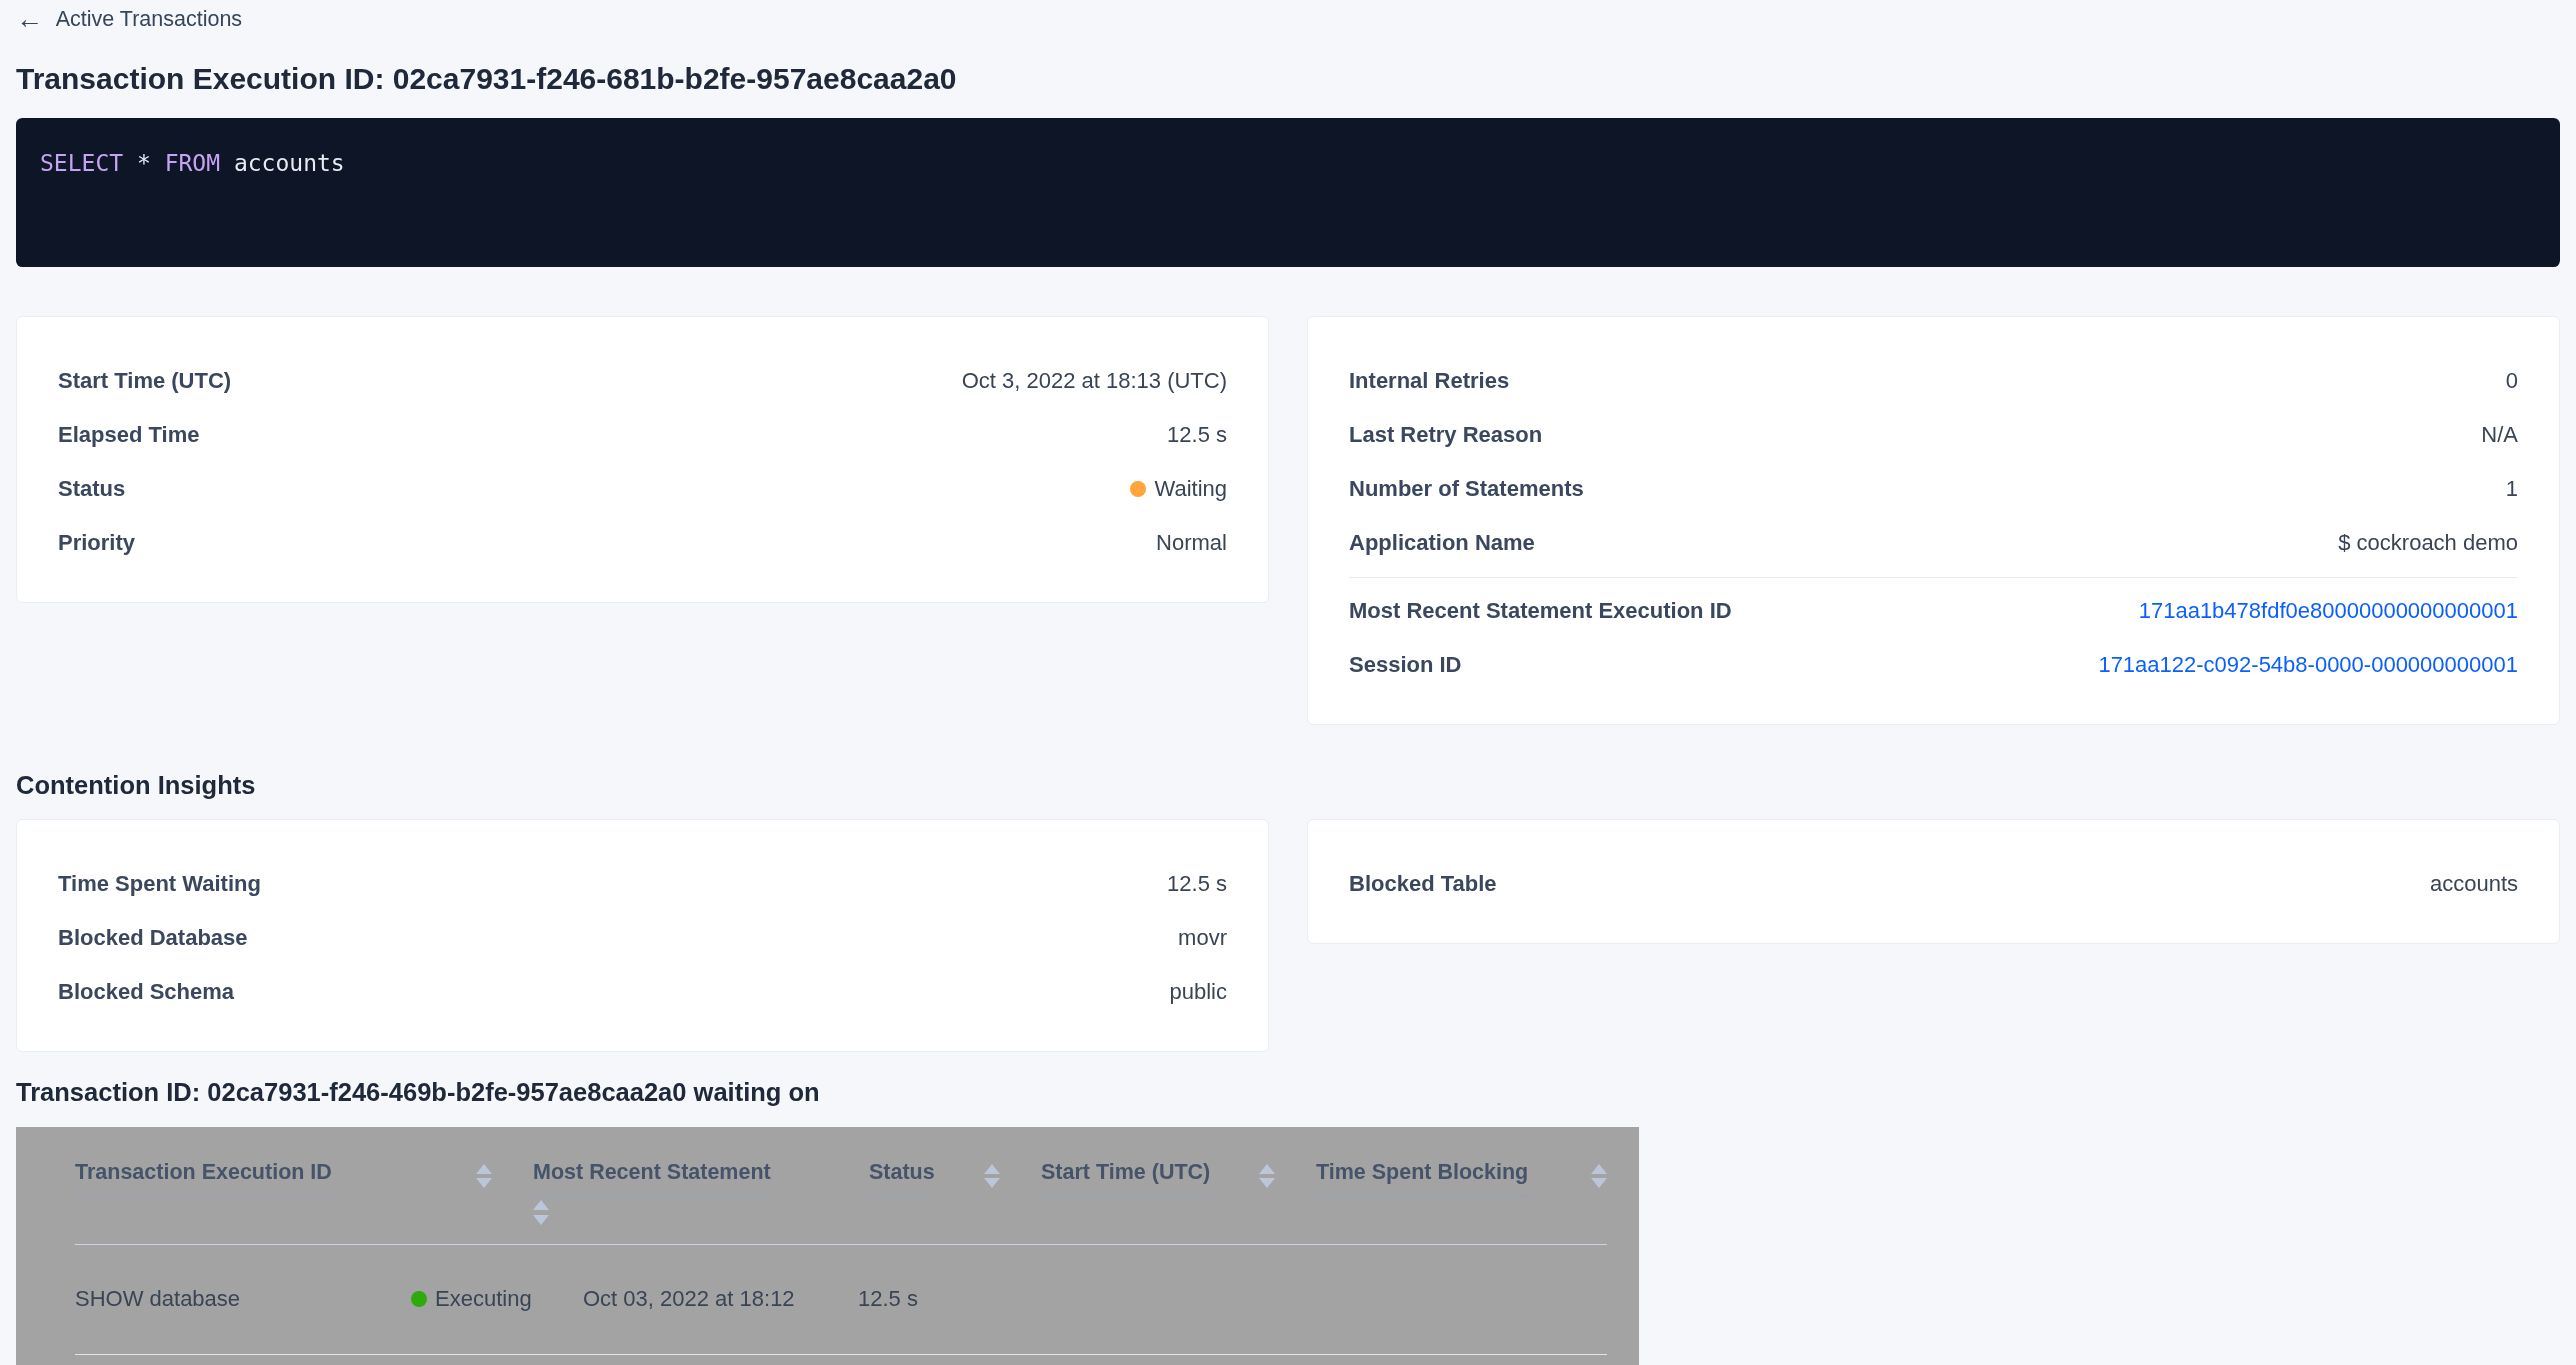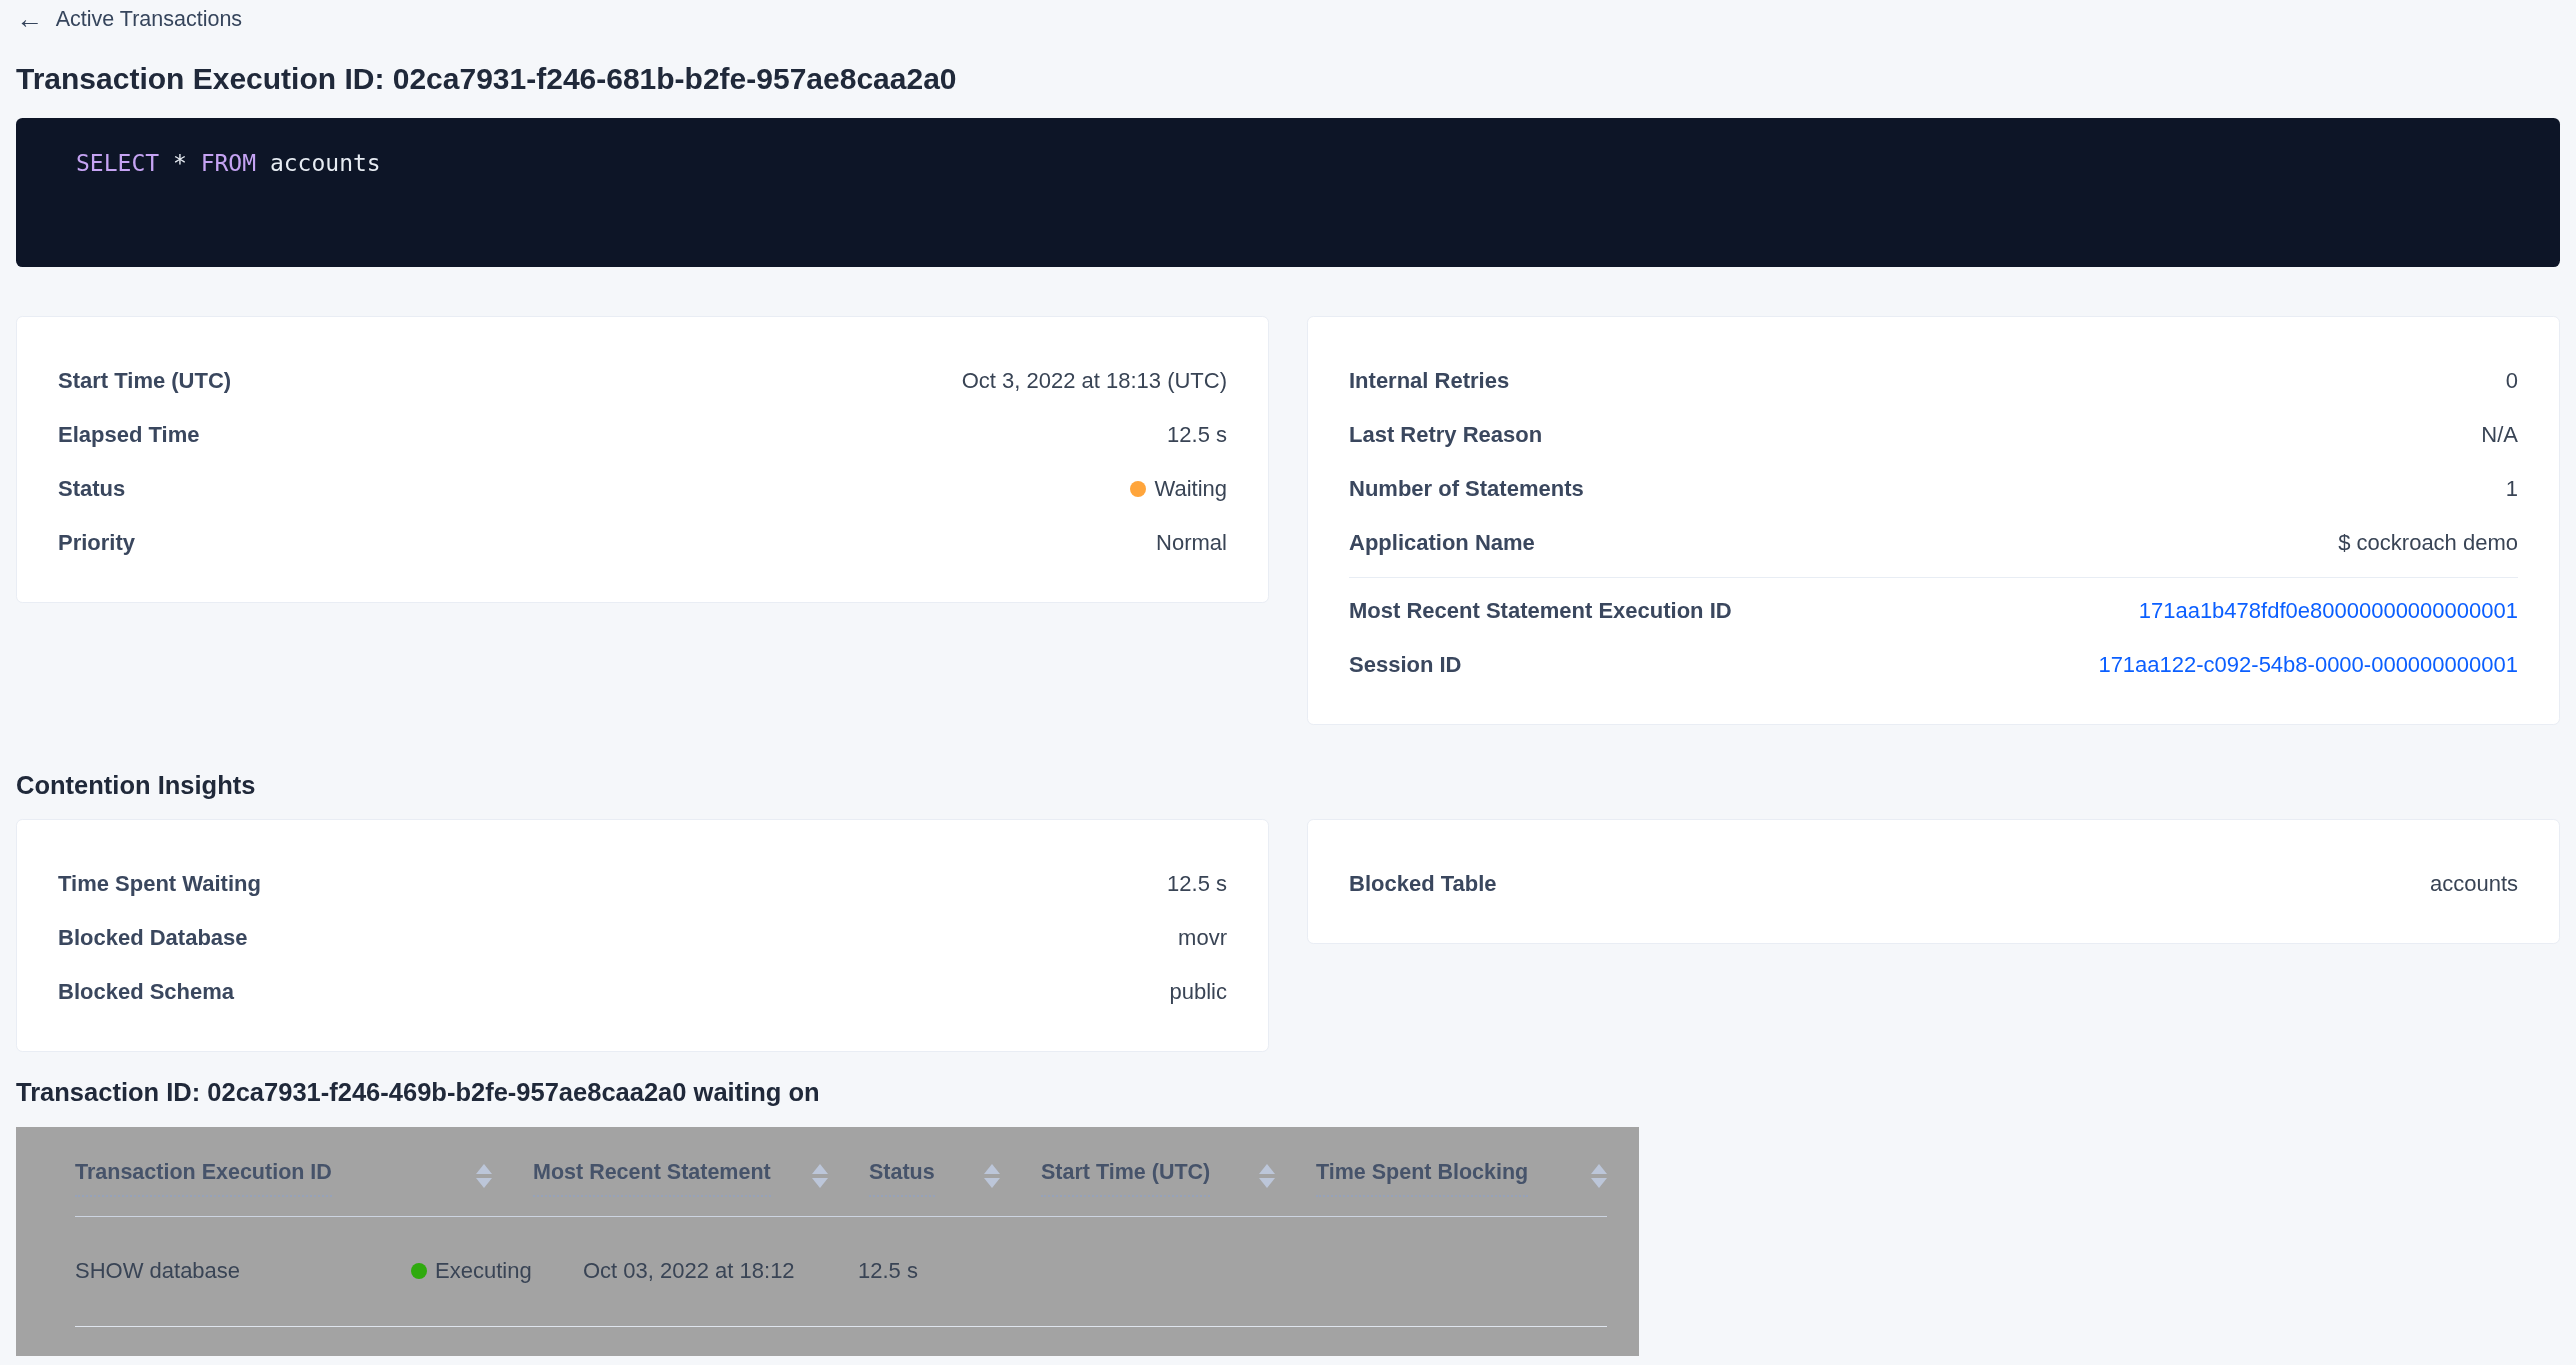--- a/index.html
+++ b/index.html
@@ -22,21 +22,21 @@
 
   
   .title {
     margin:29px 0 0; font-size:30px; font-weight:700; color:#20293a;
   }
 
   
   .sql {
     margin-top:22px; height:149px; border-radius:6.4px;
     background:var(--code-bg,#0d1527);
-    padding:32px 60px;
+    padding:32px 24px;
     font-family:"DejaVu Sans Mono","Liberation Mono",monospace;
     font-size:23px; line-height:1.2;
     white-space:pre;
   }
   .sql .kw  { color:var(--code-keyword,#c5a3f3); }
   .sql .tok { color:var(--code-text,#e7ecf3); }
 
   
   .cards-row { display:flex; gap:38px; align-items:flex-start; }
   .row-1 { margin-top:49px; }
@@ -90,21 +90,21 @@
     border-left:8.8px solid transparent; border-right:8.8px solid transparent;
     border-top:10.3px solid #bcc6d9;
   }
   .trow {
     display:flex; align-items:center; height:110px;
     border-bottom:1.6px solid #dfe5ee;
     font-size:22px; color:#394455;
   }
   .td { padding-right:41px; }
   .td.status-cell { display:flex; align-items:center; gap:8px; }
-  .c1 { width:458px; } .c2 { width:336px; } .c3 { width:172px; }
+  .c1 { width:458px; } .c2 { width:336px;flex-direction:column; } .c3 { width:172px; }
   .c4 { width:275px; } .c5 { flex:1; padding-right:0; }
 </style>
 </head>
 <body>
 
 <div class="page">
 
   <a class="back">
     <span class="back-arrow">←</span>
     <span>Active Transactions</span>

